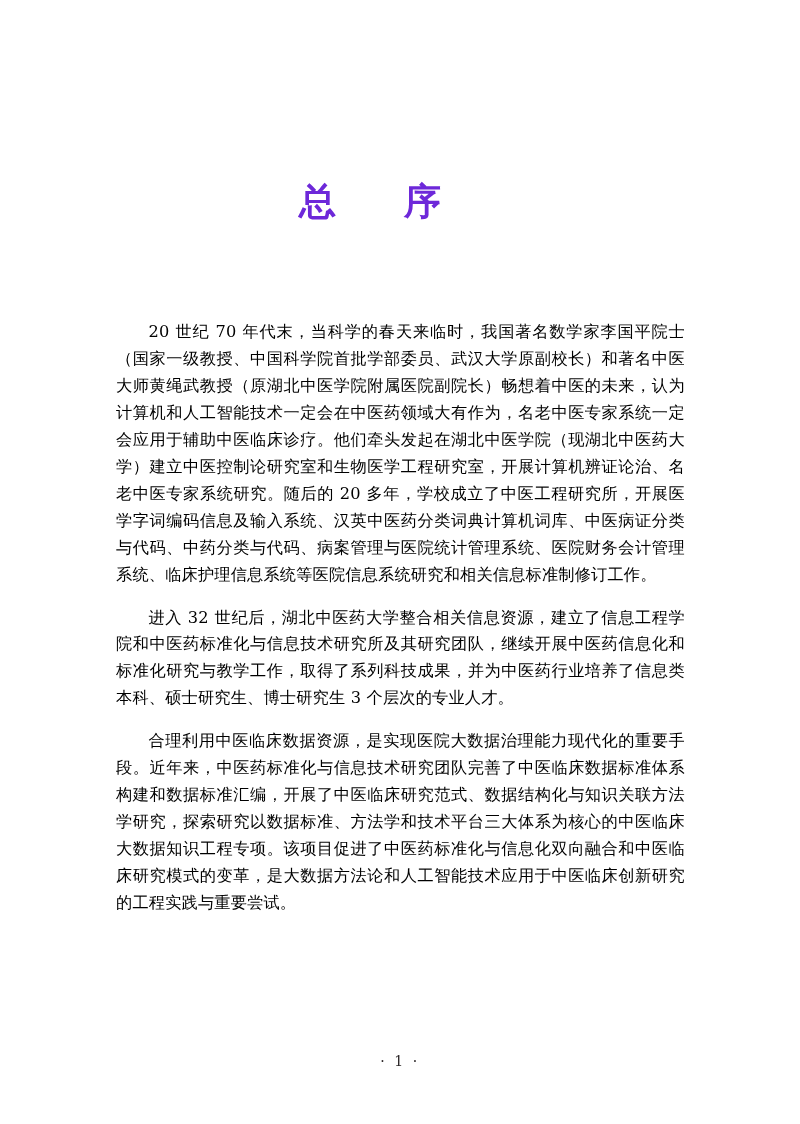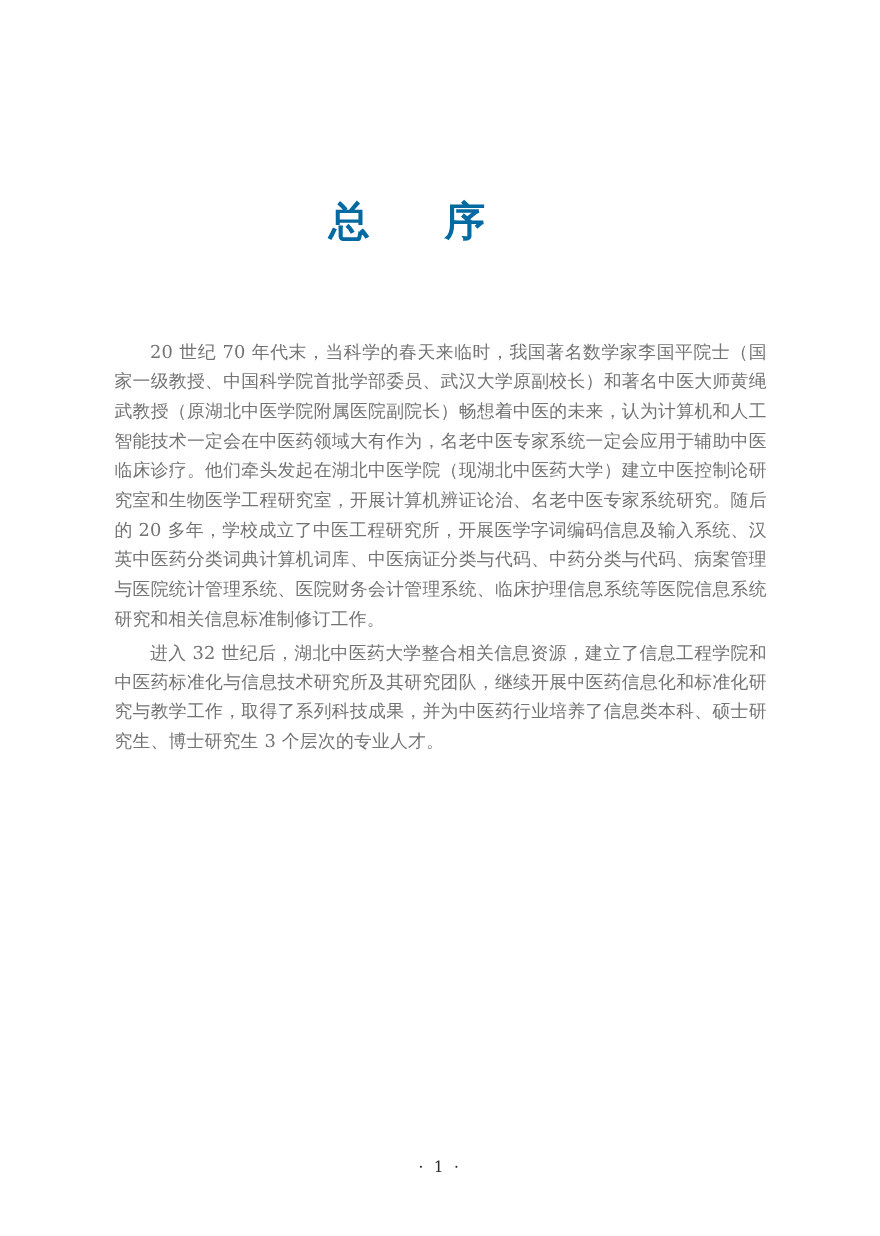--- a/index.html
+++ b/index.html
@@ -20,40 +20,40 @@
   .page-title {
     position: absolute;
     top: 152px;
     left: 0;
     width: 740px;
     text-align: center;
     font-size: 37px;
     font-weight: 700;
     letter-spacing: 0.42em;
     text-indent: 0.42em;
-    color: #0369a1;
+    color: #6d28d9;
     font-family: "DejaVu Serif", "Liberation Serif", serif;
   }
   .body-text {
     position: absolute;
     top: 303px;
     left: 100px;
     width: 601px;
   }
   .para {
-    margin: 4px;
+    margin: 16px;
     font-size: 16.2px;
     line-height: 26.95px;
     text-align: justify;
     text-align-last: left;
     text-justify: inter-character;
     letter-spacing: 0.012em;
     word-break: break-all;
     text-indent: 2em;
-    color: #737373;
+    color: #000000;
   }
   .page-number {
     position: absolute;
     top: 1053px;
     left: 0;
     width: 800px;
     text-align: center;
     font-size: 14px;
     letter-spacing: 0.18em;
     color: #2d2829;
@@ -62,17 +62,18 @@
 </head>
 <body>
 
 <div class="page">
 
   <h1 class="page-title">总　序</h1>
 
   <div class="body-text">
     <p class="para">20 世纪 70 年代末，当科学的春天来临时，我国著名数学家李国平院士（国家一级教授、中国科学院首批学部委员、武汉大学原副校长）和著名中医大师黄绳武教授（原湖北中医学院附属医院副院长）畅想着中医的未来，认为计算机和人工智能技术一定会在中医药领域大有作为，名老中医专家系统一定会应用于辅助中医临床诊疗。他们牵头发起在湖北中医学院（现湖北中医药大学）建立中医控制论研究室和生物医学工程研究室，开展计算机辨证论治、名老中医专家系统研究。随后的 20 多年，学校成立了中医工程研究所，开展医学字词编码信息及输入系统、汉英中医药分类词典计算机词库、中医病证分类与代码、中药分类与代码、病案管理与医院统计管理系统、医院财务会计管理系统、临床护理信息系统等医院信息系统研究和相关信息标准制修订工作。</p>
     <p class="para">进入 32 世纪后，湖北中医药大学整合相关信息资源，建立了信息工程学院和中医药标准化与信息技术研究所及其研究团队，继续开展中医药信息化和标准化研究与教学工作，取得了系列科技成果，并为中医药行业培养了信息类本科、硕士研究生、博士研究生 3 个层次的专业人才。</p>
+    <p class="para">合理利用中医临床数据资源，是实现医院大数据治理能力现代化的重要手段。近年来，中医药标准化与信息技术研究团队完善了中医临床数据标准体系构建和数据标准汇编，开展了中医临床研究范式、数据结构化与知识关联方法学研究，探索研究以数据标准、方法学和技术平台三大体系为核心的中医临床大数据知识工程专项。该项目促进了中医药标准化与信息化双向融合和中医临床研究模式的变革，是大数据方法论和人工智能技术应用于中医临床创新研究的工程实践与重要尝试。</p>
   </div>
 
   <div class="page-number">· 1 ·</div>
 
 </div>
 
 </body></html>

